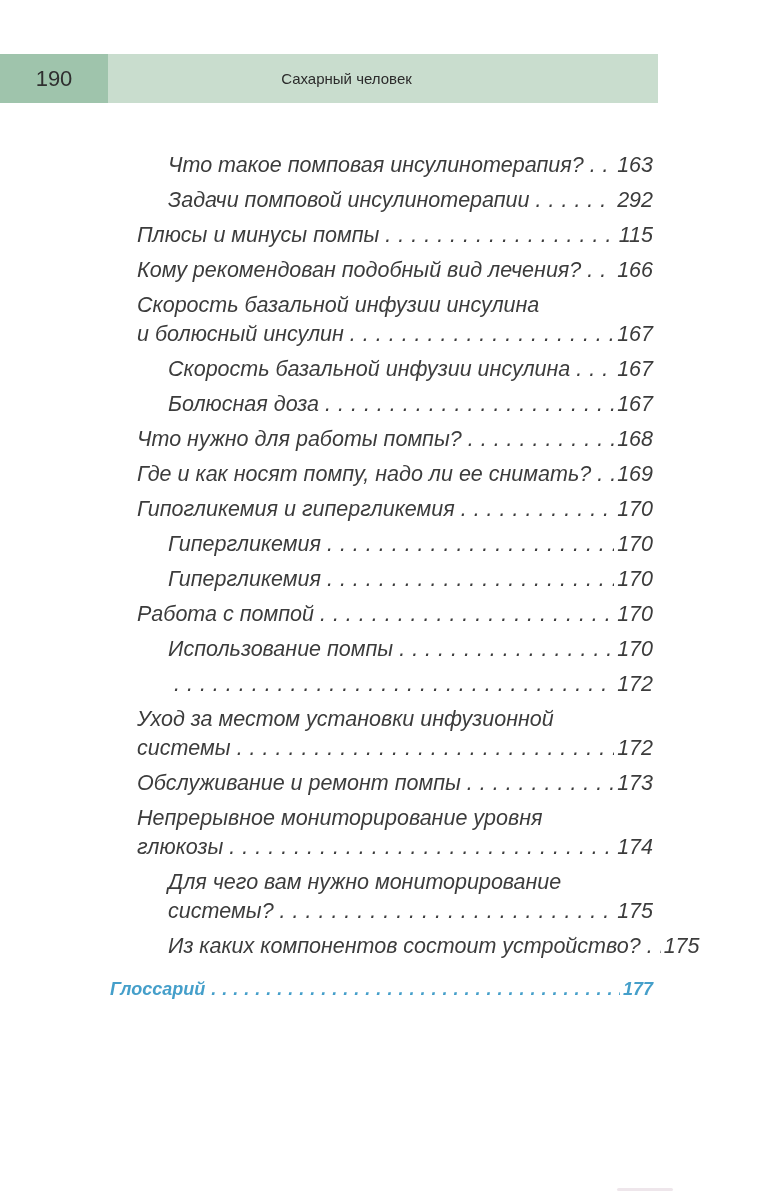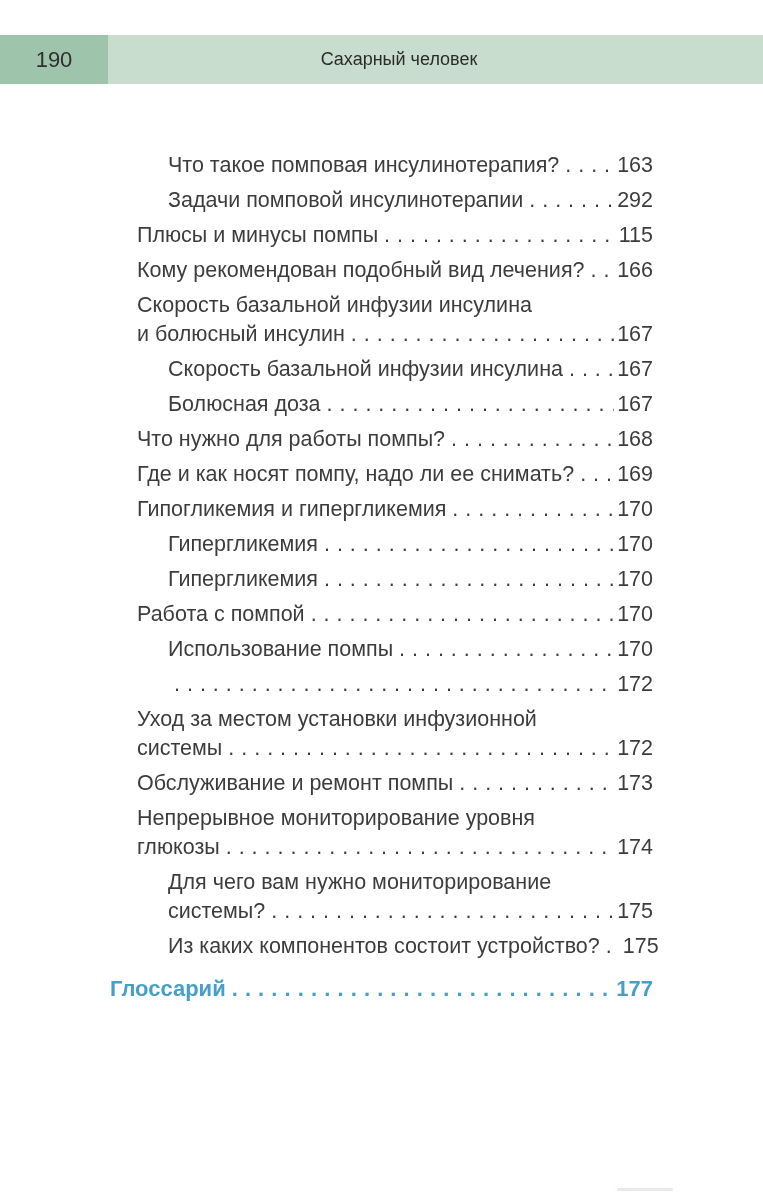--- a/index.html
+++ b/index.html
@@ -8,23 +8,23 @@
     width: 763px;
     height: 1200px;
     background: #ffffff;
     overflow: hidden;
     font-family: "Liberation Sans", "DejaVu Sans", sans-serif;
   }
 
   
   .header-bar {
     position: absolute;
-    top: 35px;
+    top: 54px;
     left: 0;
-    width: 763px;
+    width: 658px;
     height: 49px;
     background: var(--bar-color, #c9ddce);
   }
   .page-number-box {
     position: absolute;
     top: 0;
     left: 0;
     width: 108px;
     height: 49px;
     background: var(--numbox-color, #9fc4ac);
@@ -34,33 +34,34 @@
     font-size: 22px;
     color: #2f2f2f;
   }
   .running-title {
     position: absolute;
     top: 0;
     left: 0;
     right: 0;
     text-align: center;
     line-height: 49px;
-    font-size: 18px;
+    font-size: 15px;
     color: #2b2b2b;
     padding-left: 35px;
   }
 
   
   .toc {
     position: absolute;
     top: 151px;
     left: 110px;
     width: 543px;
     color: var(--text-color, #3c3c3c);
     font-size: 21.5px;
+    font-style: italic;
   }
   .toc-entry { margin-bottom: 6px; }
   .toc-line {
     display: flex;
     align-items: baseline;
     line-height: 29px;
     white-space: nowrap;
   }
   .indent-0 { padding-left: 0; }
   .indent-1 { padding-left: 27px; }
@@ -73,21 +74,21 @@
     text-align: right;
     margin: 0 3px 0 6px;
     letter-spacing: 0.5px;
     min-width: 14px;
   }
   .toc-page-num { white-space: nowrap; text-align: center; }
 
   .glossary-entry {
     margin-top: 13px;
     font-weight: bold;
-    font-size: 22px;
+    font-size: 18px;
     color: var(--glossary-color, #459fca);
   }
   .glossary-entry .toc-line { line-height: 30px; }
 
   
   .page-bottom-mark {
     position: absolute;
     left: 617px;
     top: 1188px;
     width: 56px;

